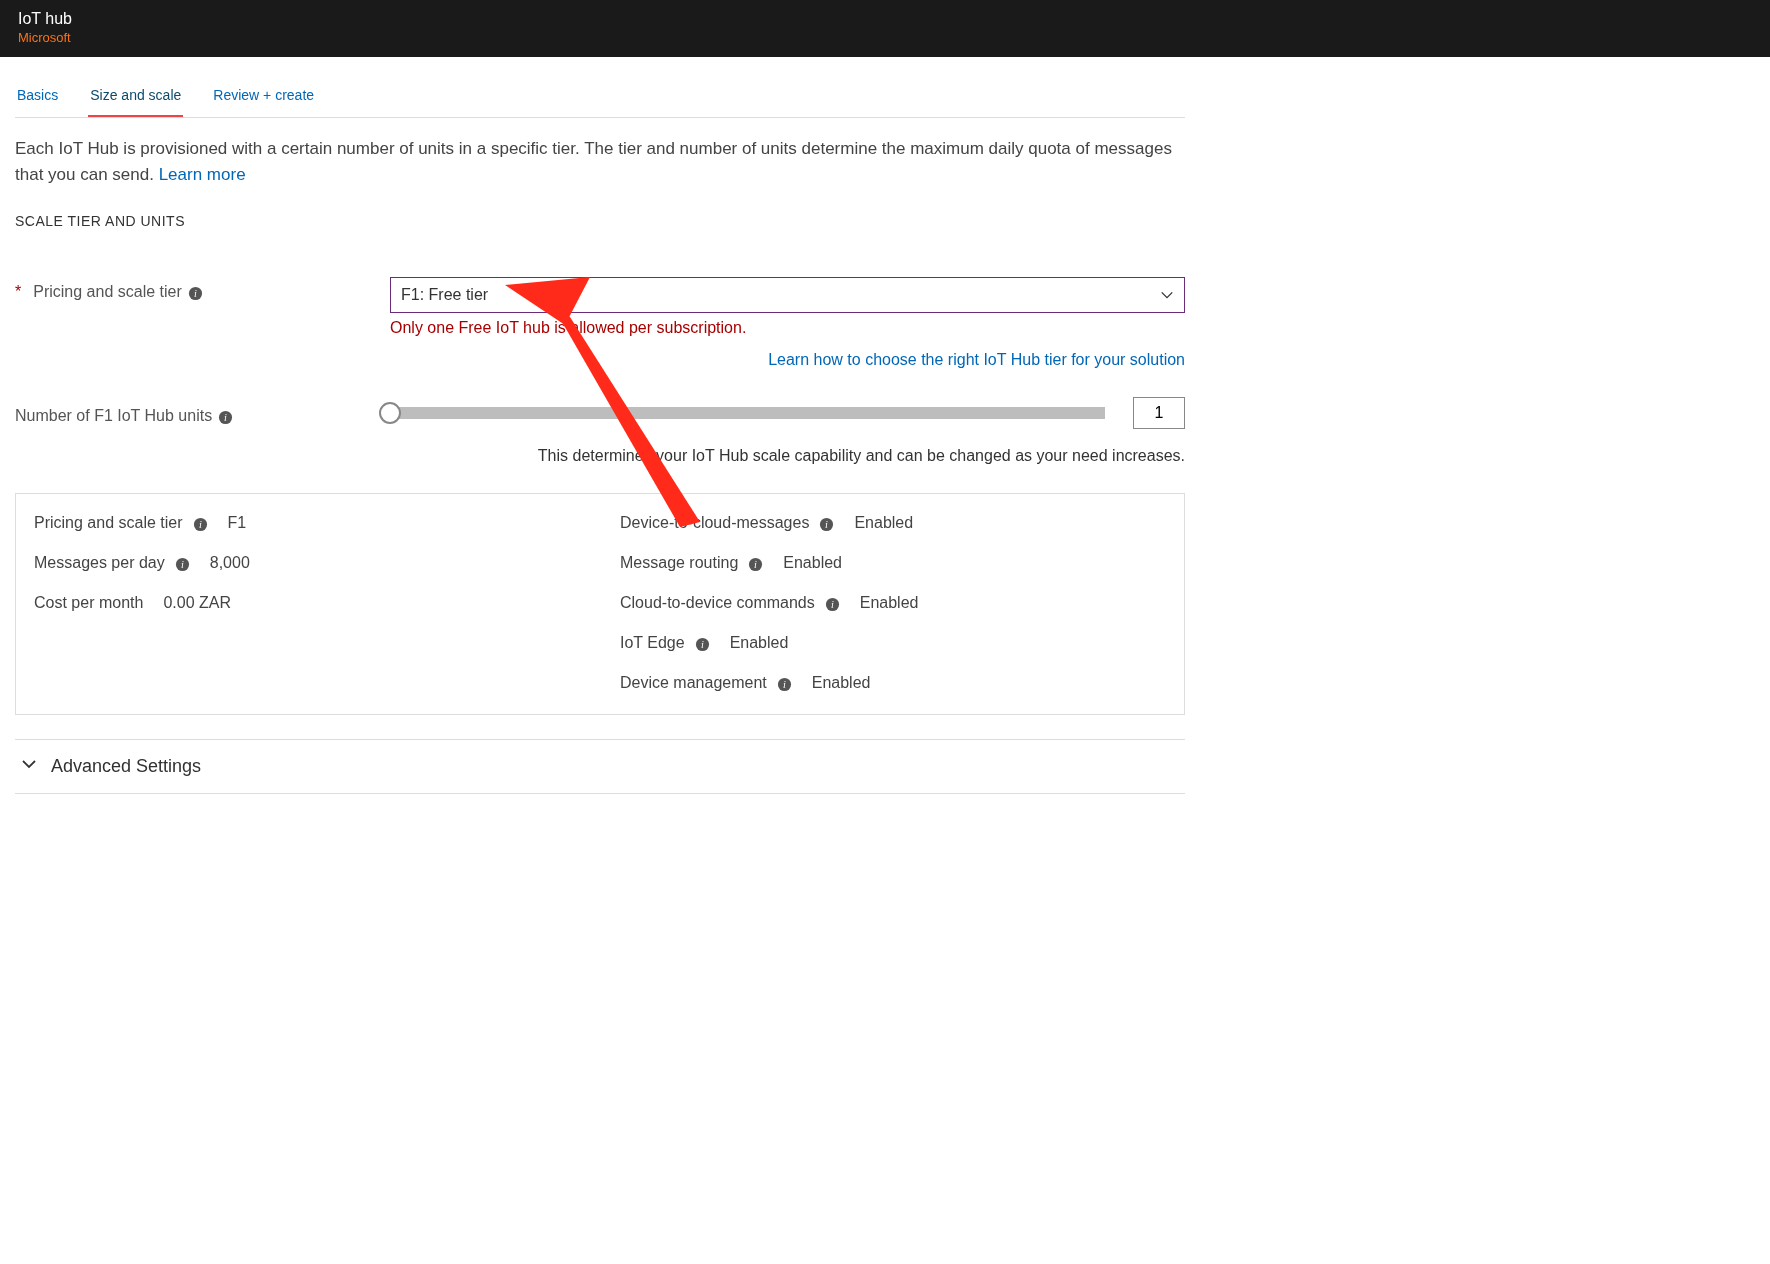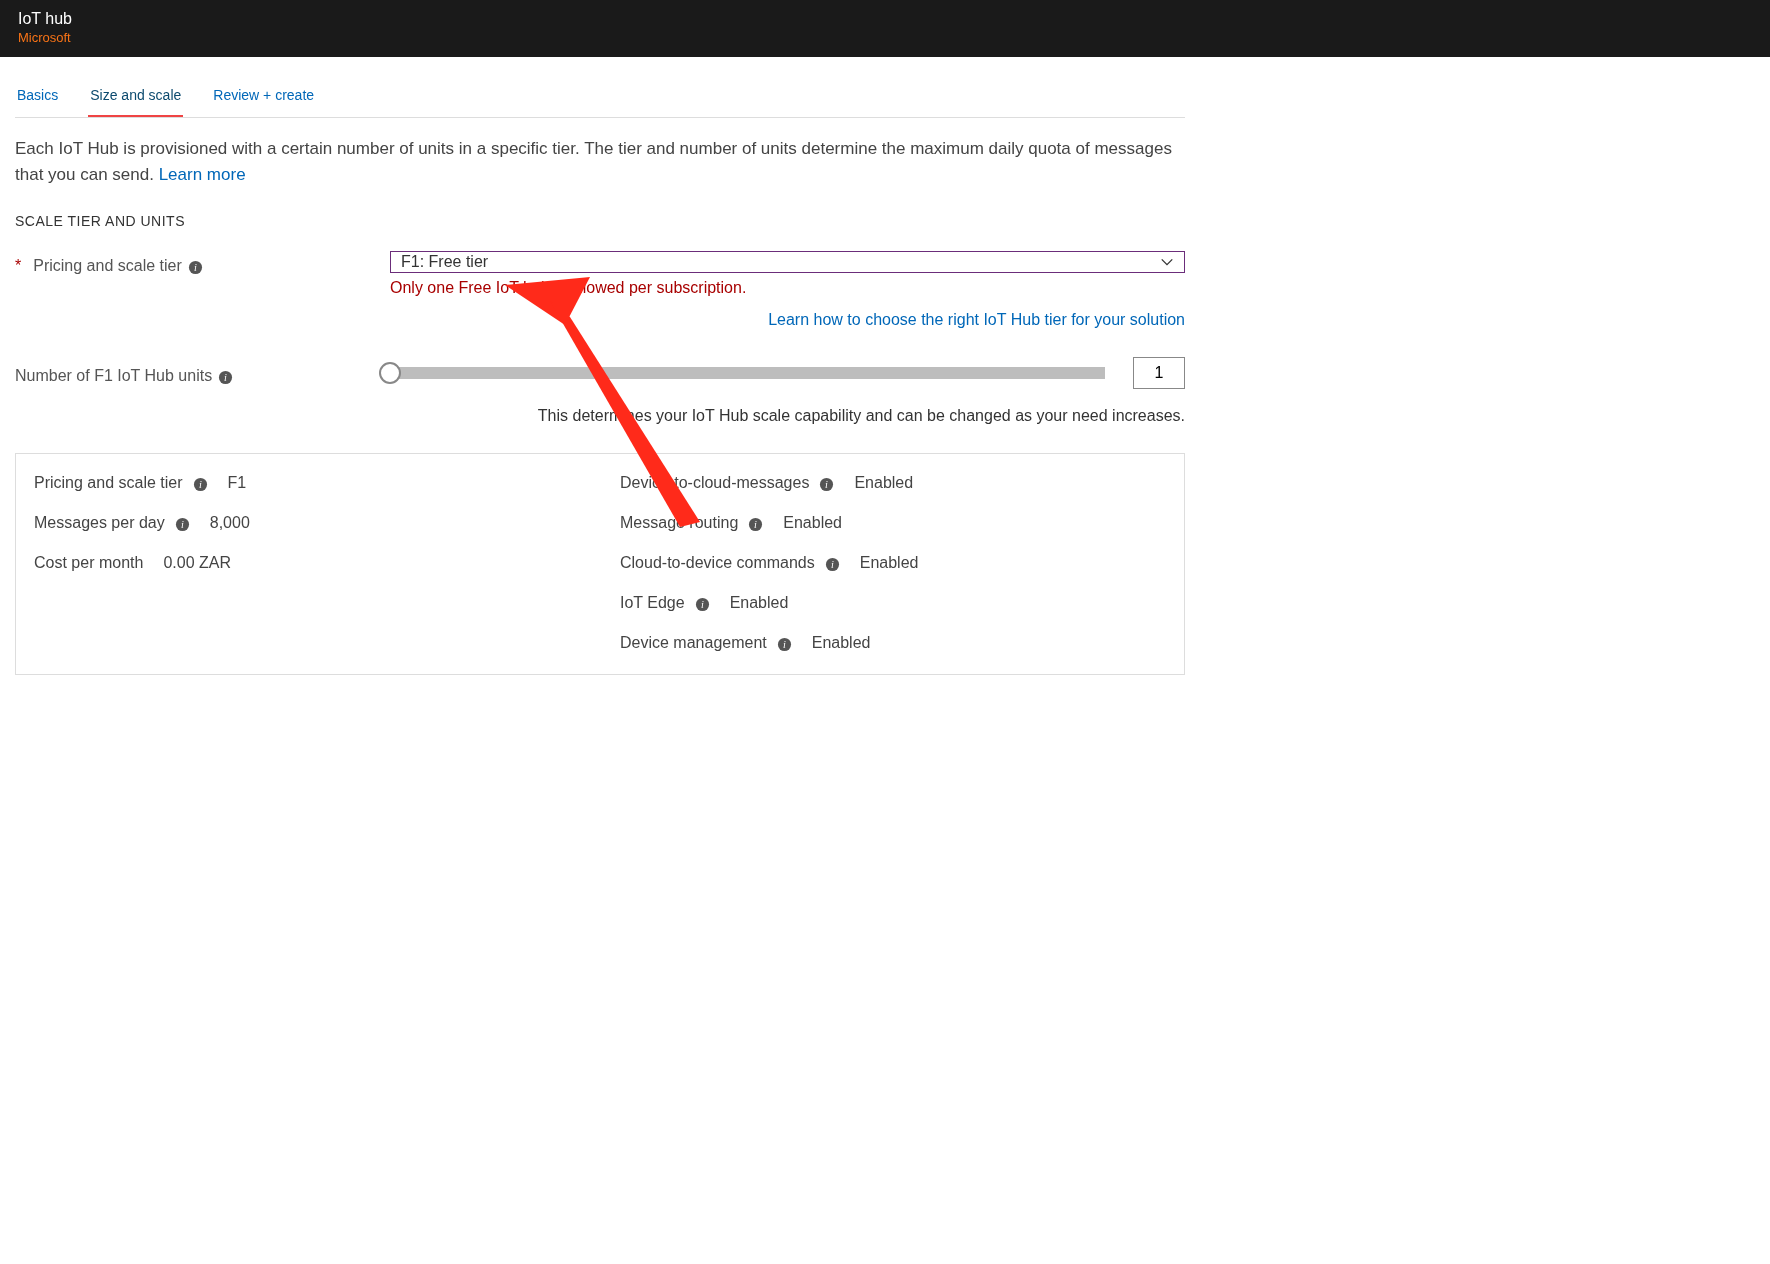--- a/index.html
+++ b/index.html
@@ -6,26 +6,26 @@
   body { font-family: "Segoe UI", -apple-system, sans-serif; font-size: 15px; color: #323130; background: #fff; }
   .header { background: #1a1a1a; color: #fff; padding: 10px 18px 12px; }
   .header h1 { font-size: 16px; font-weight: 400; }
   .header .sub { font-size: 13px; color: #f97316; margin-top: 2px; }
   .content { padding: 20px 15px 40px; max-width: 1200px; position: relative; }
   .tabs { display: flex; gap: 28px; border-bottom: 1px solid #ddd; margin-bottom: 18px; }
   .tab { padding: 10px 2px 12px; font-size: 14px; color: #0067b8; cursor: pointer; border-bottom: 2px solid transparent; }
   .tab.active { color: #0c4a6e; border-bottom: 2px solid #ef4444; }
   .intro { font-size: 17px; color: #444; line-height: 1.55; margin-bottom: 24px; }
   .intro a, a.link { color: #0067b8; text-decoration: none; cursor: pointer; }
-  .section-heading { font-size: 14px; letter-spacing: 0.5px; color: #333; margin-bottom: 22px; }
+  .section-heading { font-size: 14px; letter-spacing: 0.5px; color: #333; margin-bottom: 48px; }
   .form-row { display: flex; align-items: flex-start; margin-bottom: 10px; }
   .label-col { width: 375px; padding-top: 6px; font-size: 16px; color: #555; display: flex; align-items: center; gap: 6px; }
   .req { color: #a80000; margin-right: 6px; }
   .control-col { flex: 1; }
-  .select-box { border: 1px solid #6b2d7a; height: 22px; display: flex; align-items: center; justify-content: space-between; padding: 0 10px; font-size: 16px; color: #333; cursor: pointer; }
+  .select-box { border: 1px solid #6b2d7a; height: 36px; display: flex; align-items: center; justify-content: space-between; padding: 0 10px; font-size: 16px; color: #333; cursor: pointer; }
   .chevron { width: 14px; height: 14px; }
   .warn { color: #a80000; font-size: 16px; margin-top: 6px; }
   .choose-link { text-align: right; margin-top: 14px; font-size: 16px; }
   .slider-row { display: flex; align-items: center; margin-top: 28px; }
   .slider-wrap { flex: 1; display: flex; align-items: center; }
   .slider-track { flex: 1; height: 12px; background: #bdbdbd; position: relative; }
   .slider-thumb { position: absolute; left: 0; top: 50%; transform: translate(-50%,-50%); width: 22px; height: 22px; border-radius: 50%; background: #fff; border: 2px solid #888; }
   .unit-input { width: 52px; height: 32px; border: 1px solid #888; text-align: center; font-size: 16px; margin-left: 28px; }
   .slider-help { text-align: right; font-size: 16px; color: #333; margin-top: 18px; margin-bottom: 28px; }
   .details-box { border: 1px solid #ddd; padding: 20px 18px 22px; display: flex; gap: 40px; margin-bottom: 24px; }
@@ -166,19 +166,27 @@
         <span>Device management</span>
         <span class="info-icon"><svg viewBox="0 0 16 16" width="15" height="15">
               <circle cx="8" cy="8" r="7" fill="#555"></circle>
               <text x="8" y="12" text-anchor="middle" fill="#fff" font-size="11" font-family="serif" font-style="italic">i</text>
             </svg></span>
         <span class="val">Enabled</span>
       </div>
     </div>
   </div>
 
+  <div class="adv-row">
+    <span>
+      <svg viewBox="0 0 16 16" width="16" height="16">
+          <path d="M2 5 L8 11 L14 5" stroke="#333" stroke-width="1.8" fill="none"></path>
+        </svg>
+    </span>
+    <span>Advanced Settings</span>
+  </div>
 
   <svg class="arrow-annot" viewBox="0 0 220 270">
     <polygon points="10,18 95,10 70,58" fill="#ff2a1a"></polygon>
     <polygon points="55,34 75,50 205,255 185,260" fill="#ff2a1a"></polygon>
   </svg>
 
 </div>
 
 </body></html>

